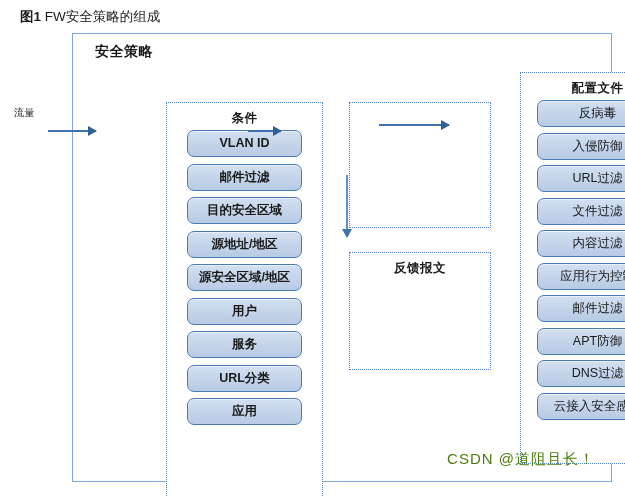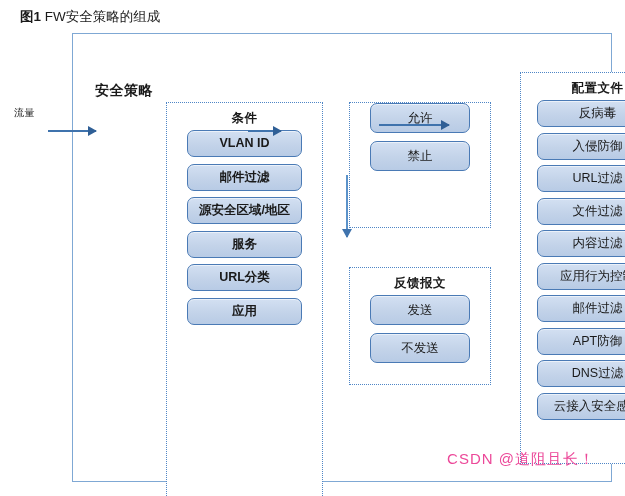--- a/index.html
+++ b/index.html
@@ -41,21 +41,20 @@
     background: #ffffff;
     box-sizing: border-box;
   }
   #policy-frame-title {
     position: absolute;
     left: 22px;
     top: 9px;
     font-size: 14px;
     font-weight: bold;
     letter-spacing: 0.5px;
-    margin-top: 39px;
   }
 
   
   .group-box {
     position: absolute;
     border: 1.6px dotted #4f86c6;
     background: #ffffff;
     box-sizing: border-box;
   }
   .group-title {
@@ -111,21 +110,21 @@
     height: 126px;
   }
   #group-action .chip {
     width: 100px;
     height: 30px;
     margin-bottom: 8px;
   }
 
   #group-feedback {
     left: 276px;
-    top: 233px;
+    top: 218px;
     width: 142px;
     height: 118px;
   }
   #group-feedback .chip {
     width: 100px;
     height: 30px;
     margin-bottom: 8px;
   }
 
   #group-profile {
@@ -188,60 +187,55 @@
   #arrow-condition-to-action  { left: 248px; top: 130px; width: 33px; }
   #arrow-action-to-profile    { left: 379px; top: 124px; width: 70px; }
   #arrow-action-to-feedback   { left: 346px; top: 175px; height: 62px; }
 
   
   #watermark {
     position: absolute;
     right: 16px;
     bottom: 12px;
     font-size: 15px;
-    color: #ec4899;
+    color: #4d7c0f;
     letter-spacing: 1px;
     white-space: nowrap;
   }
 </style>
 </head>
 <body>
 
 <div id="figure-caption">
   <span class="cap-num">图1</span><span> FW安全策略的组成</span>
 </div>
 
 <div id="policy-frame">
   <div id="policy-frame-title">安全策略</div>
 
   <div class="group-box" id="group-condition">
     <div class="group-title">条件</div>
     <div class="group-items">
       <div class="chip">VLAN ID</div>
       <div class="chip">邮件过滤</div>
+      <div class="chip">目的安全区域</div>
+      <div class="chip">源地址/地区</div>
       <div class="chip">源安全区域/地区</div>
+      <div class="chip">用户</div>
       <div class="chip">服务</div>
       <div class="chip">URL分类</div>
       <div class="chip">应用</div>
     </div>
   </div>
 
   <div class="group-box" id="group-action">
-    <div class="group-items">
-      <div class="chip">允许</div>
-      <div class="chip">禁止</div>
-    </div>
   </div>
 
   <div class="group-box" id="group-feedback">
     <div class="group-title">反馈报文</div>
-    <div class="group-items">
-      <div class="chip">发送</div>
-      <div class="chip">不发送</div>
-    </div>
   </div>
 
   <div class="group-box" id="group-profile">
     <div class="group-title">配置文件</div>
     <div class="group-items">
       <div class="chip">反病毒</div>
       <div class="chip">入侵防御</div>
       <div class="chip">URL过滤</div>
       <div class="chip">文件过滤</div>
       <div class="chip">内容过滤</div>

